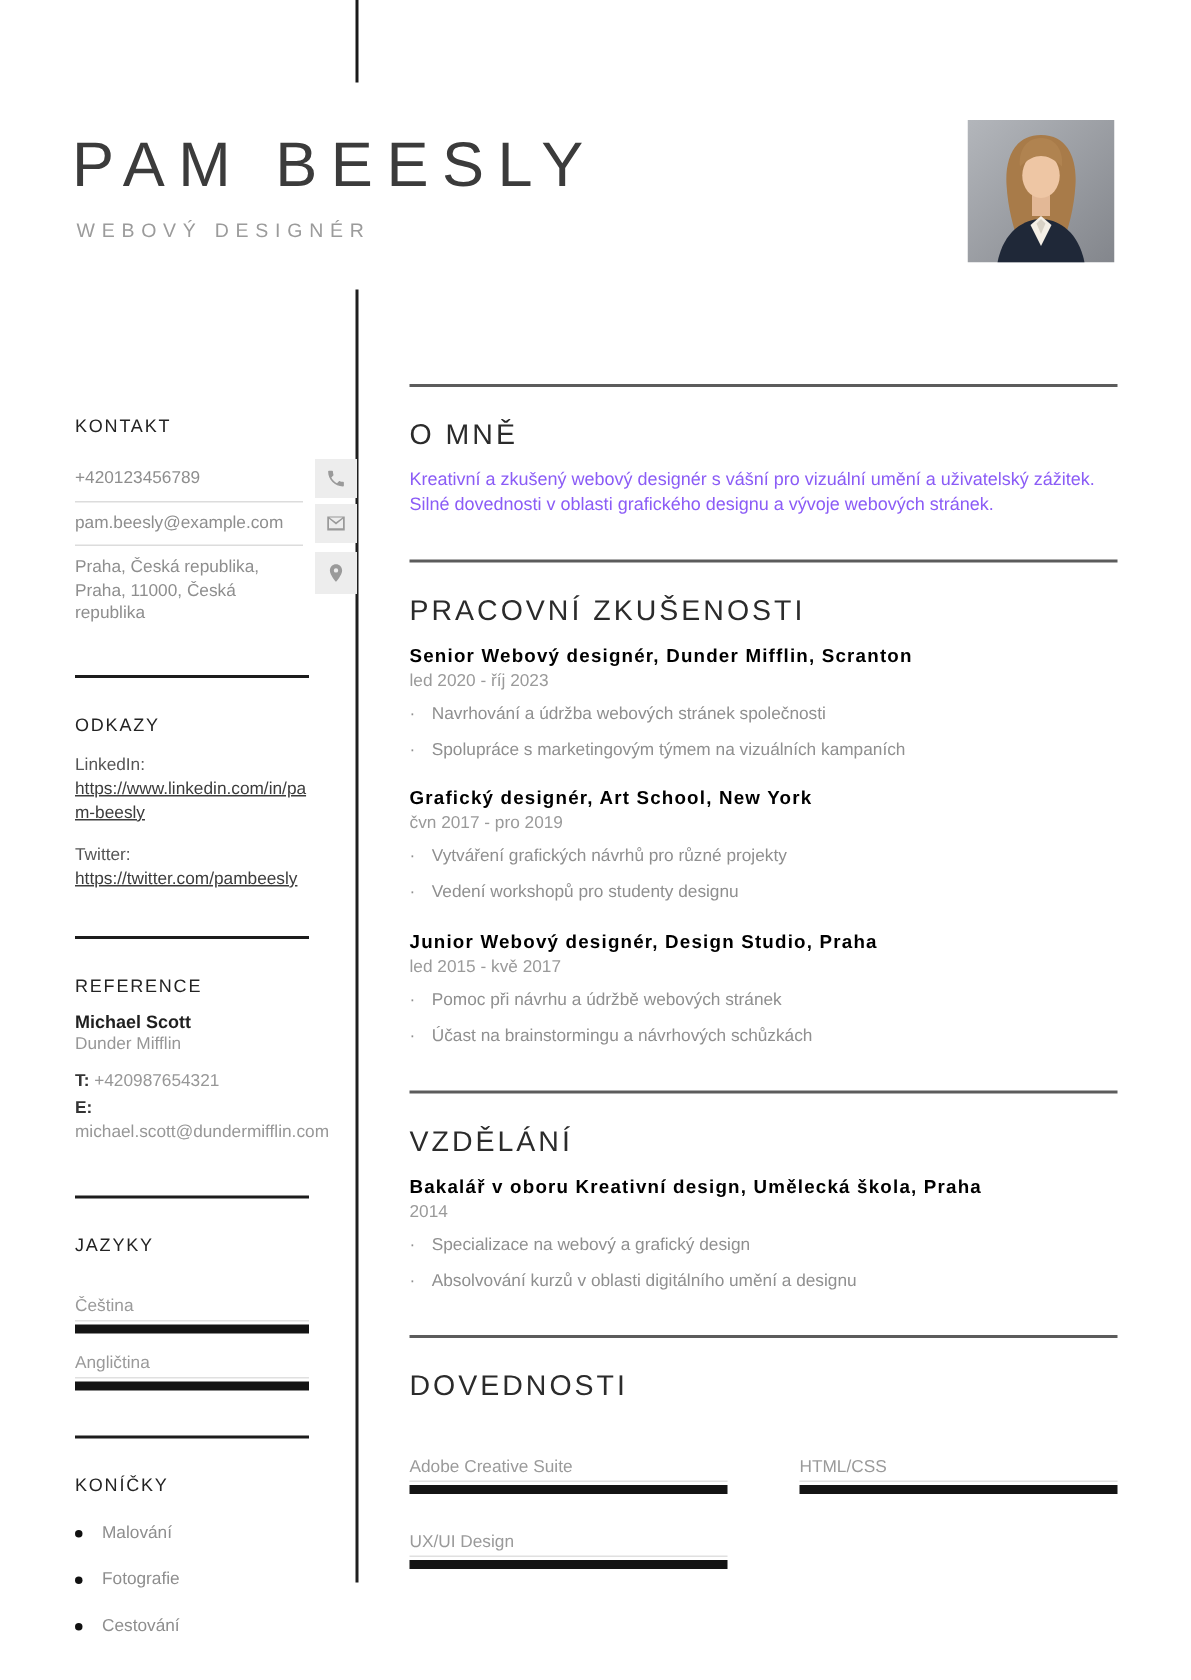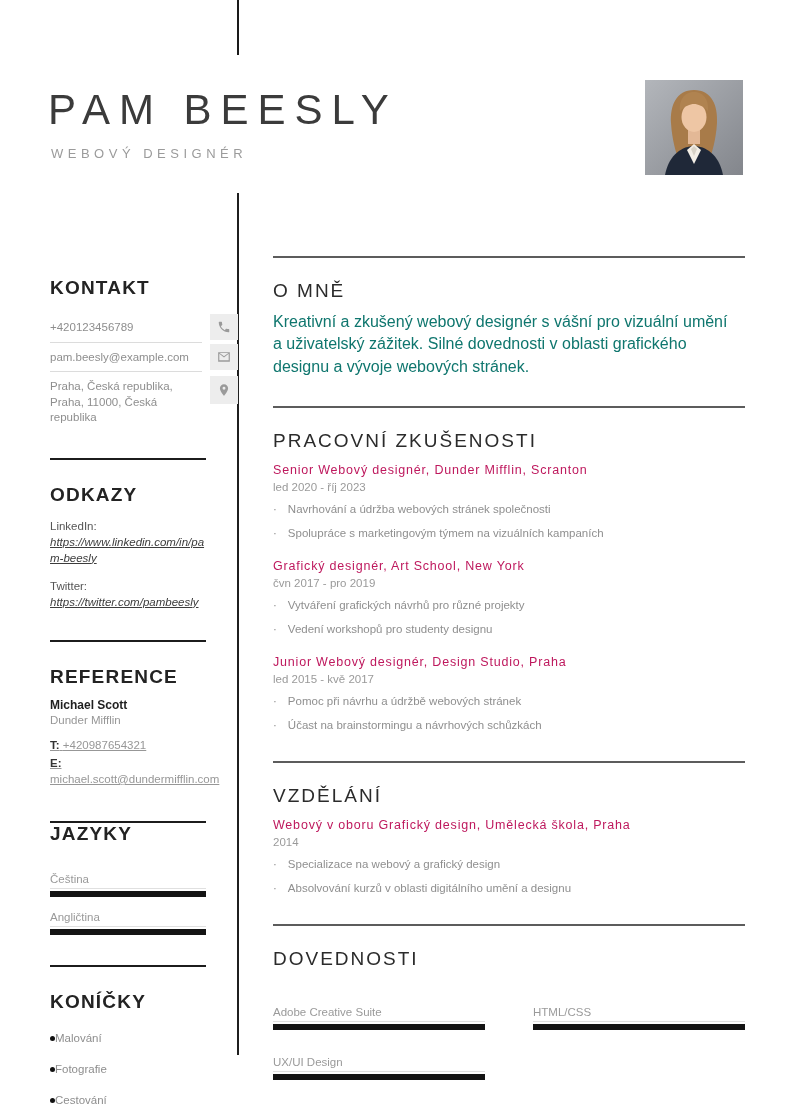--- a/index.html
+++ b/index.html
@@ -22,21 +22,21 @@
     position: absolute; left: 51px; top: 146px;
     font-size: 13px; letter-spacing: 4.5px; color: #9b9b9b;
   }
   .photo { position: absolute; left: 645px; top: 80px; width: 98px; height: 95px; }
   .photo svg { display: block; width: 100%; height: 100%; }
 
   .v-divider { position: absolute; left: 237px; top: 193px; width: 2px; height: 862px; background: #1f1f1f; }
 
   
   .sidebar { position: absolute; left: 50px; top: 277px; width: 188px; }
-  .side-heading { font-size: 19px; font-weight: 700; letter-spacing: 1.2px; color: #232323; }
+  .side-heading { font-size: 12px; font-weight: 400; letter-spacing: 1.2px; color: #232323; }
   .side-rule { width: 156px; height: 2px; background: #1c1c1c; }
 
   .contact-list { margin-top: 14px; }
   .contact-row { position: relative; width: 188px; }
   .contact-text {
     width: 152px; font-size: 11.5px; color: #8e8e8e;
     padding: 7px 0 6px; border-bottom: 1px solid #dcdcdc;
     white-space: pre-line; line-height: 1.35;
   }
   .contact-row:last-child .contact-text { border-bottom: none; }
@@ -44,52 +44,52 @@
     position: absolute; right: 0; top: 1px; width: 28px; height: 26px;
     background: #ededed; display: flex; align-items: center; justify-content: center;
   }
   .contact-row.tall .icon-box { height: 28px; top: 4px; }
   .icon-box svg { width: 14px; height: 14px; fill: #9a9a9a; }
 
   .links-block { margin-top: 8px; width: 160px; }
   .link-label { font-size: 11.5px; color: #555; margin-top: 14px; }
   .link-url {
     display: block; font-size: 11.5px; color: #3c3c3c; text-decoration: underline;
-    word-break: break-all; line-height: 1.4; margin-top: 2px; cursor: pointer; font-style: italic;
+    word-break: break-all; line-height: 1.4; margin-top: 2px; cursor: pointer;
   }
 
   .ref-block { margin-top: 10px; width: 160px; }
   .ref-name { font-size: 12px; font-weight: bold; color: #1f1f1f; }
   .ref-company { font-size: 11.5px; color: #979797; margin-top: 2px; }
-  .ref-line { font-size: 11.5px; color: #979797; margin-top: 3px; line-height: 1.35; text-decoration: underline; }
+  .ref-line { font-size: 11.5px; color: #979797; margin-top: 3px; line-height: 1.35; }
   .ref-line .lbl { font-weight: bold; color: #333; }
   .ref-line:first-of-type { margin-top: 12px; }
 
   .lang-block { margin-top: 28px; width: 156px; }
   .meter-name {
     font-size: 11.5px; color: #9a9a9a; padding-bottom: 3px;
     border-bottom: 1px solid #e0e0e0; margin-top: 14px;
   }
   .meter-bar { height: 6px; background: #141414; margin-top: 2px; }
 
   .hobby-list { margin-top: 16px; }
-  .hobby-item { display: flex; align-items: center; margin-top: 19px; }
+  .hobby-item { display: flex; align-items: center; gap: 13px; margin-top: 19px; }
   .hobby-dot { width: 5px; height: 5px; border-radius: 50%; background: #111; flex: 0 0 auto; }
   .hobby-text { font-size: 11.5px; color: #8e8e8e; }
 
   
   .main { position: absolute; left: 273px; top: 256px; width: 472px; }
   .rule { height: 2px; background: #5c5c5c; }
   .rule.mt { margin-top: 28px; }
   .main-heading { font-size: 19px; font-weight: 400; letter-spacing: 2px; color: #2b2b2b; margin-top: 22px; }
-  .about-text { font-size: 16px; color: #0f766e; line-height: 1.4; margin-top: 9px; width: 460px; }
+  .about-text { font-size: 12px; color: #8b5cf6; line-height: 1.4; margin-top: 9px; width: 460px; }
 
   .job { margin-top: 11px; }
   .job + .job { margin-top: 18px; }
-  .job-title { font-size: 12.5px; font-weight: normal; letter-spacing: 0.8px; color: #be185d; }
+  .job-title { font-size: 12.5px; font-weight: bold; letter-spacing: 0.8px; color: #000000; }
   .job-dates { font-size: 11.5px; color: #9a9a9a; margin-top: 4px; }
   .bullets { margin-top: 9px; }
   .bullet { display: flex; gap: 11px; font-size: 11.5px; color: #8f8f8f; margin-top: 9px; line-height: 1.3; }
   .bullet .dot { color: #8f8f8f; flex: 0 0 auto; }
 
   .skills-grid {
     margin-top: 22px; display: grid; grid-template-columns: 1fr 1fr;
     column-gap: 48px; row-gap: 12px;
   }
 </style>
@@ -174,21 +174,21 @@
     <h3 class="side-heading" style="margin-top:24px">REFERENCE</h3>
     <div class="ref-block">
       <div class="ref-name">Michael Scott</div>
       <div class="ref-company">Dunder Mifflin</div>
       <div class="ref-line" style="margin-top:12px"><span class="lbl">T:</span> <span>+420987654321</span></div>
       <div class="ref-line"><span class="lbl">E:</span> <span>michael.scott@dundermifflin.com</span></div>
     </div>
 
     <div class="side-rule" style="margin-top:34px"></div>
 
-    <h3 class="side-heading" style="">JAZYKY</h3>
+    <h3 class="side-heading" style="margin-top:24px">JAZYKY</h3>
     <div class="lang-block">
 
         <div>
           <div class="meter-name">Čeština</div>
           <div class="meter-bar"></div>
         </div>
 
         <div>
           <div class="meter-name">Angličtina</div>
           <div class="meter-bar"></div>
@@ -279,21 +279,21 @@
                 <span>Účast na brainstormingu a návrhových schůzkách</span>
               </div>
             </div>
         </div>
       </div>
 
     <div class="rule mt"></div>
 
     <h2 class="main-heading">VZDĚLÁNÍ</h2>
     <div class="job">
-      <div class="job-title">Webový v oboru Grafický design, Umělecká škola, Praha</div>
+      <div class="job-title">Bakalář v oboru Kreativní design, Umělecká škola, Praha</div>
       <div class="job-dates">2014</div>
       <div class="bullets">
 
           <div class="bullet">
             <span class="dot">·</span>
             <span>Specializace na webový a grafický design</span>
           </div>
 
           <div class="bullet">
             <span class="dot">·</span>

